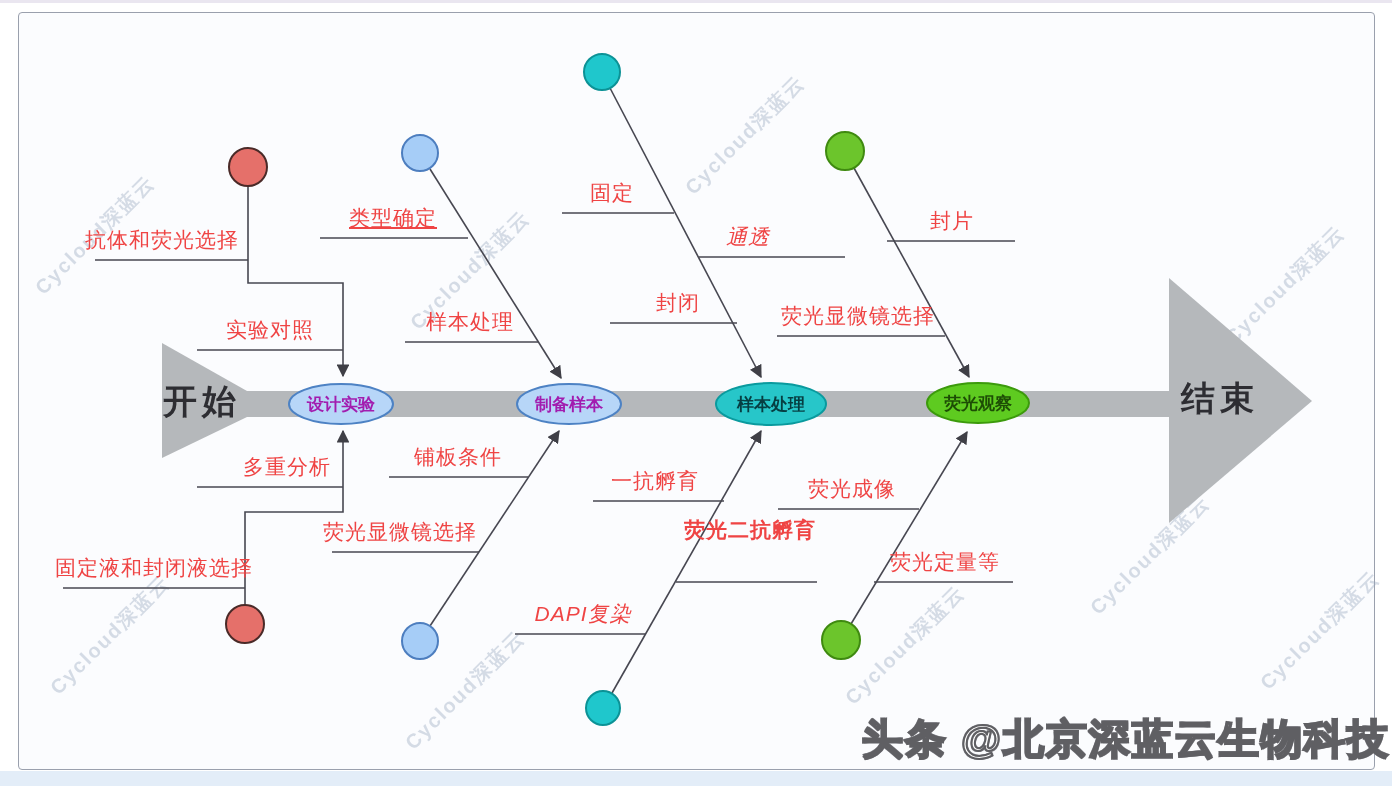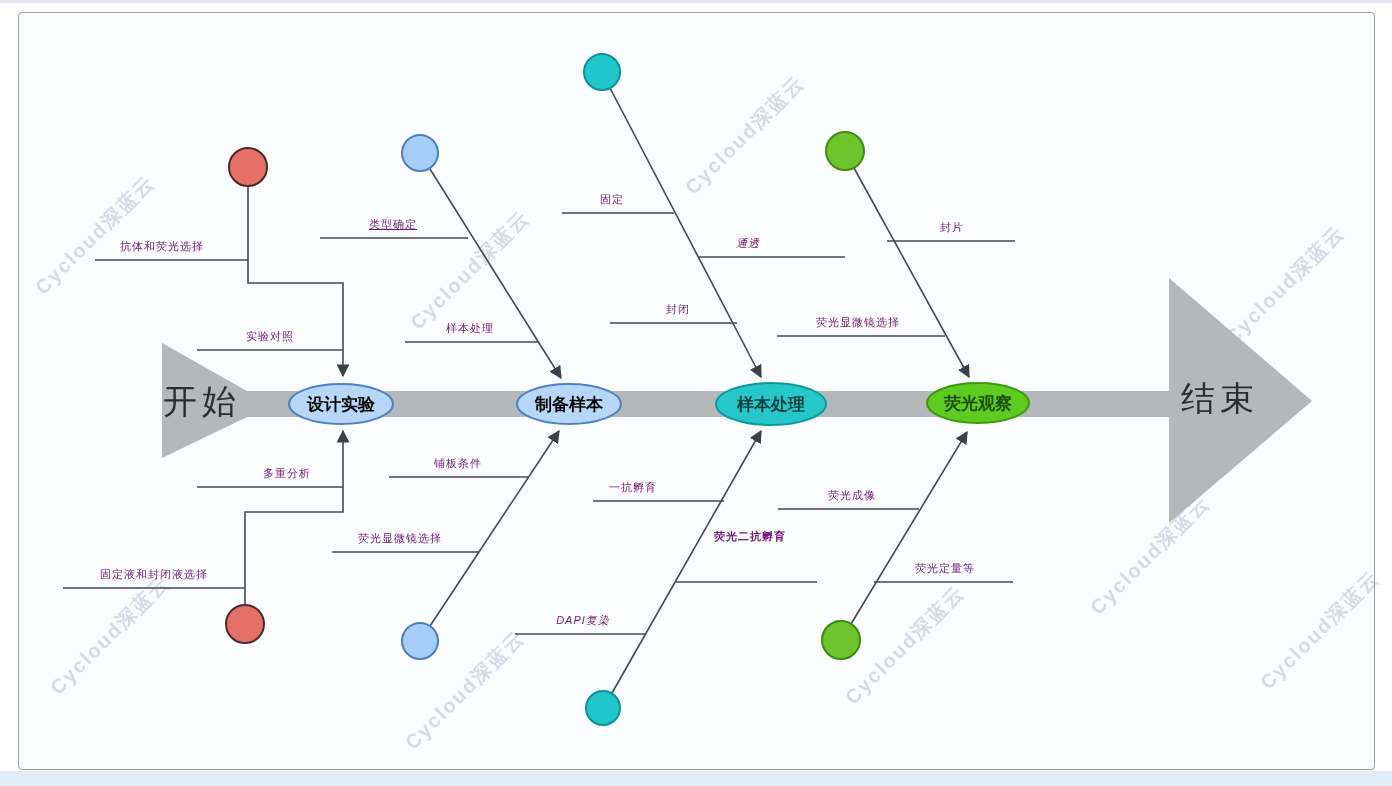--- a/index.html
+++ b/index.html
@@ -4,27 +4,27 @@
 <style>
   html,body{margin:0;padding:0;background:#ffffff;width:1392px;height:786px;overflow:hidden;
             font-family:"Liberation Sans", sans-serif;}
   .stage{position:relative;width:1392px;height:786px;background:#ffffff;}
   .top-edge{position:absolute;left:0;top:0;width:1392px;height:3px;background:#eae6f0;}
   .bottom-strip{position:absolute;left:0;top:771px;width:1392px;height:15px;background:#e3edf8;}
   .card{position:absolute;left:18px;top:12px;width:1355px;height:756px;background:#fbfcfe;
         border:1px solid #9aa0ad;border-radius:4px;}
   svg.layer{position:absolute;left:0;top:0;}
   .lbl{position:absolute;transform:translate(-50%,-100%);white-space:nowrap;
-       font-size:11px;letter-spacing:1px;color:#701a75;font-weight:500;}
+       font-size:21px;letter-spacing:1px;color:#ef4444;font-weight:500;}
   .node-lbl{position:absolute;transform:translate(-50%,-50%);white-space:nowrap;
-       font-size:17px;font-weight:700;color:#000000;}
+       font-size:17px;font-weight:700;color:#a21caf;}
   .node-lbl.teal{color:#063e42;}
   .node-lbl.green{color:#1d4d05;}
   .terminal{position:absolute;transform:translate(-50%,-50%);white-space:nowrap;
-       font-size:34px;font-weight:400;letter-spacing:5px;color:#2d2d32;}
+       font-size:34px;font-weight:700;letter-spacing:5px;color:#2d2d32;}
   .wm{position:absolute;transform:translate(-50%,-50%) rotate(-45deg);white-space:nowrap;
       font-size:20px;letter-spacing:2px;color:rgba(150,165,190,0.38);font-weight:600;}
   .credit{position:absolute;right:2px;top:712px;white-space:nowrap;
       font-size:41px;font-weight:800;letter-spacing:2px;color:#ffffff;
       -webkit-text-stroke:2px #5f5f63;
       text-shadow:-1px -1px 0 #8a8a90, 1px -1px 0 #8a8a90, -1px 1px 0 #8a8a90, 1px 1px 0 #8a8a90;}
 </style>
 </head>
 <body>
 
@@ -117,22 +117,23 @@
   <div class="lbl" style="left:154px;top:582px;">固定液和封闭液选择</div>
 
   <div class="lbl" style="left:393px;top:232px;text-decoration:underline;">类型确定</div>
   <div class="lbl" style="left:470px;top:336px;">样本处理</div>
   <div class="lbl" style="left:458px;top:471px;">铺板条件</div>
   <div class="lbl" style="left:400px;top:546px;">荧光显微镜选择</div>
 
   <div class="lbl" style="left:612px;top:207px;">固定</div>
   <div class="lbl" style="left:748px;top:251px;font-style:italic;">通透</div>
   <div class="lbl" style="left:678px;top:317px;">封闭</div>
-  <div class="lbl" style="left:633px;top:495px;">一抗孵育</div>
+  <div class="lbl" style="left:655px;top:495px;">一抗孵育</div>
   <div class="lbl" style="left:750px;top:544px;font-weight:bold;">荧光二抗孵育</div>
   <div class="lbl" style="left:583px;top:628px;font-style:italic;">DAPI复染</div>
 
   <div class="lbl" style="left:952px;top:235px;">封片</div>
   <div class="lbl" style="left:858px;top:330px;">荧光显微镜选择</div>
   <div class="lbl" style="left:852px;top:503px;">荧光成像</div>
   <div class="lbl" style="left:945px;top:576px;">荧光定量等</div>
 
+  <div class="credit">头条 @北京深蓝云生物科技</div>
 </div>
 
 </body></html>

